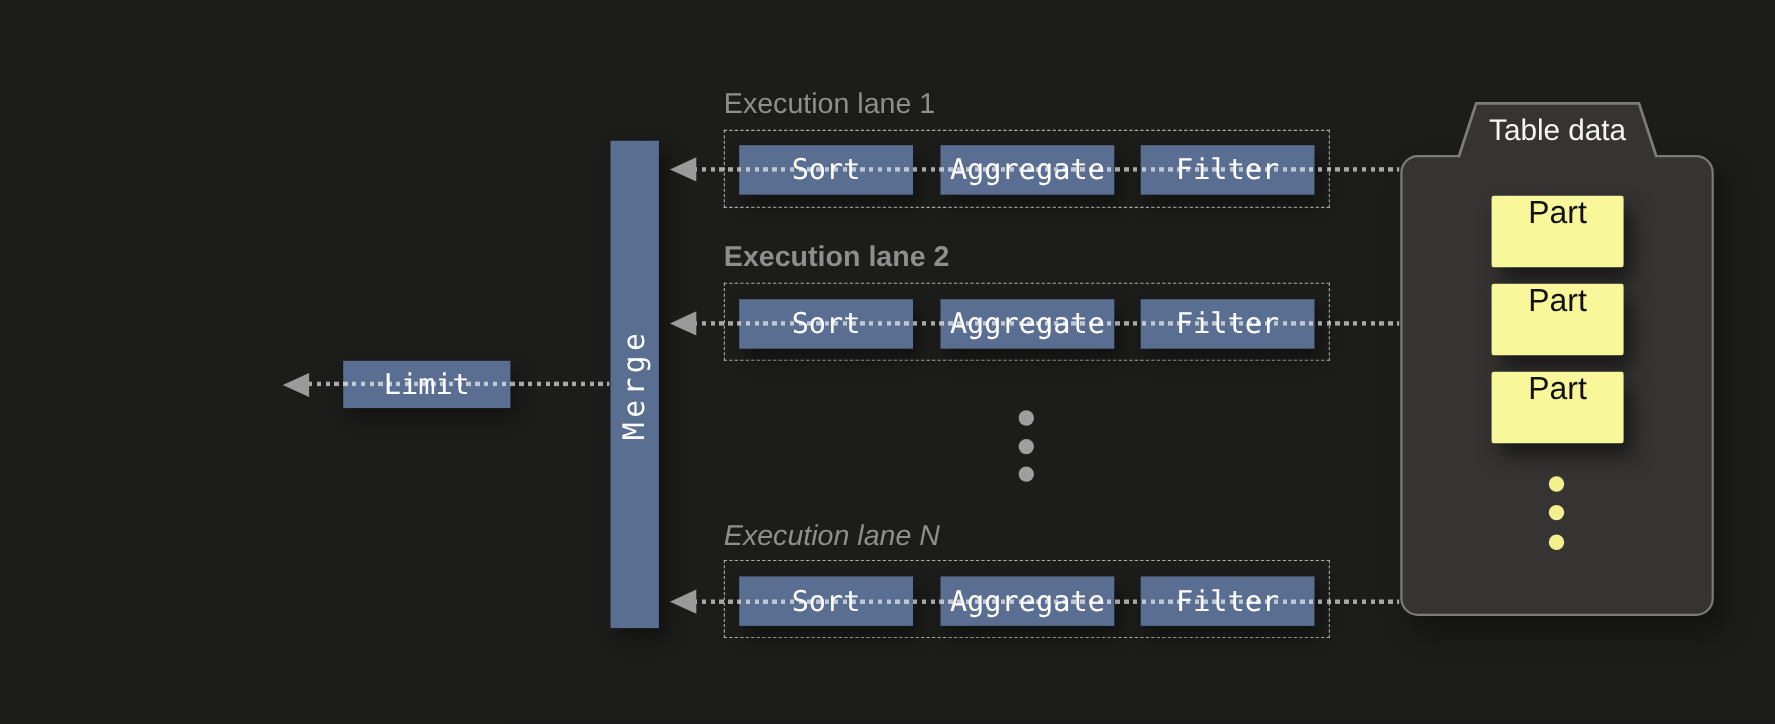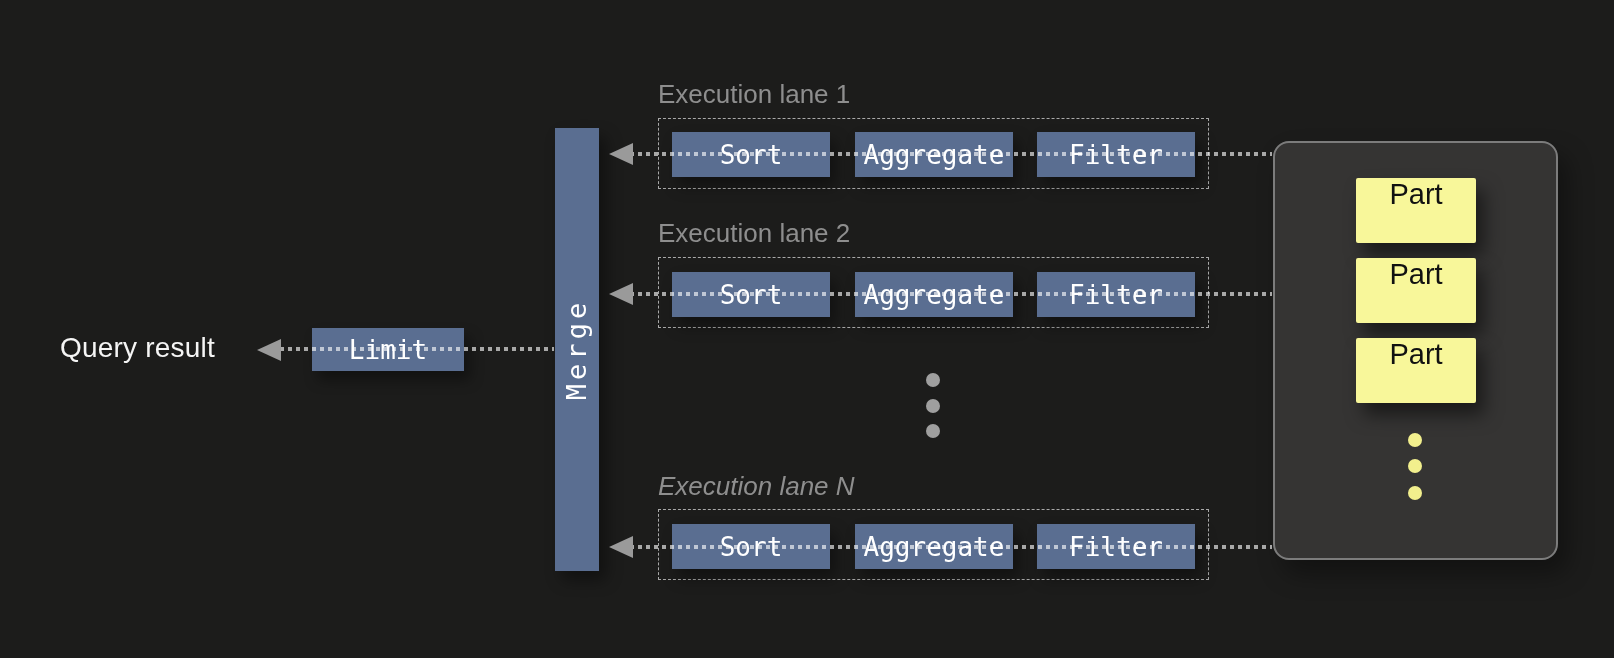--- a/index.html
+++ b/index.html
@@ -96,21 +96,20 @@
     color:#111111;font-size:29px;
     box-shadow:8px 12px 18px rgba(0,0,0,.5);
   }
   .p0{top:178px;} .p1{top:258px;} .p2{top:338px;}
 </style>
 </head>
 <body>
 
 <div class="canvas">
 
-  <div class="query-result">Query result</div>
   <div class="arrowhead" style="left:257px;top:339px;"></div>
   <div class="dotline" style="left:280px;top:347px;width:274px;"></div>
 
   <div class="opbox limit-box">
     <span>Limit</span>
   </div>
 
   <div class="merge-bar">
     <span class="merge-text">Merge</span>
   </div>
@@ -125,21 +124,21 @@
         <span>Aggregate</span>
       </div>
     <div class="opbox stage s2">
         <span>Filter</span>
       </div>
     <div class="dotline lane-line" style="top:152px;"></div>
     <div class="arrowhead" style="left:609px;top:143px;"></div>
   </div>
 
   <div class="lane2">
-    <div class="lane-title" style="top:218px;">Execution lane 2</div>
+    <div class="lane-title" style="top:218px;font-weight:bold;">Execution lane 2</div>
     <div class="lane-rect" style="top:257px;"></div>
     <div class="opbox stage s0">
         <span>Sort</span>
       </div>
     <div class="opbox stage s1">
         <span>Aggregate</span>
       </div>
     <div class="opbox stage s2">
         <span>Filter</span>
       </div>
@@ -163,20 +162,27 @@
         <span>Aggregate</span>
       </div>
     <div class="opbox stage s2">
         <span>Filter</span>
       </div>
     <div class="dotline lane-line" style="top:545px;"></div>
     <div class="arrowhead" style="left:609px;top:536px;"></div>
   </div>
 
   <div class="table-panel"></div>
+  <div class="table-tab">
+    <svg width="182" height="52" viewBox="0 0 182 52">
+      <path d="M1,51 L17,2 L165,2 L181,51 L181,52 L1,52 Z" fill="#353433" stroke="none"></path>
+      <path d="M1,51 L17,2 L165,2 L181,51" fill="none" stroke="#7c7c7c" stroke-width="2.5"></path>
+    </svg>
+    <div class="table-tab-title">Table data</div>
+  </div>
   <div class="part-box p0">
       <span>Part</span>
     </div>
   <div class="part-box p1">
       <span>Part</span>
     </div>
   <div class="part-box p2">
       <span>Part</span>
     </div>
   <div class="dotcol-yellow">

